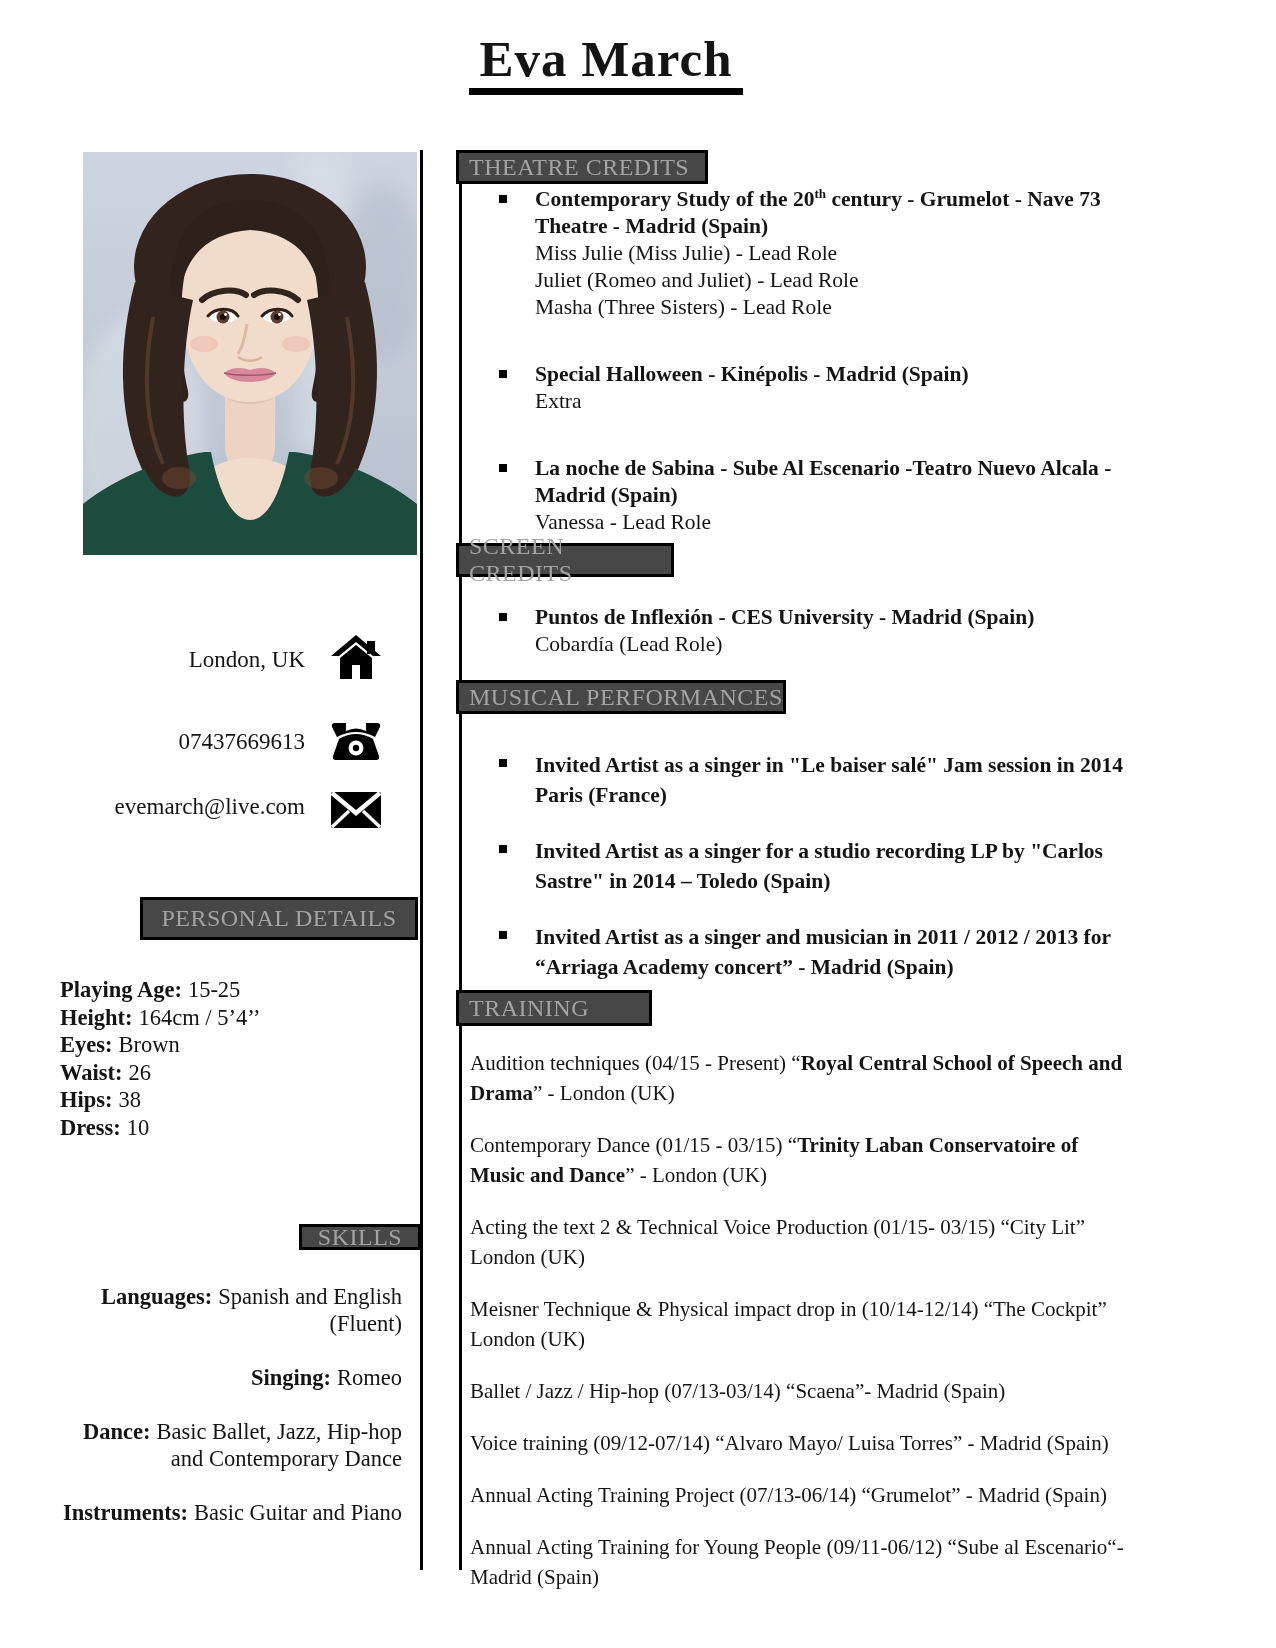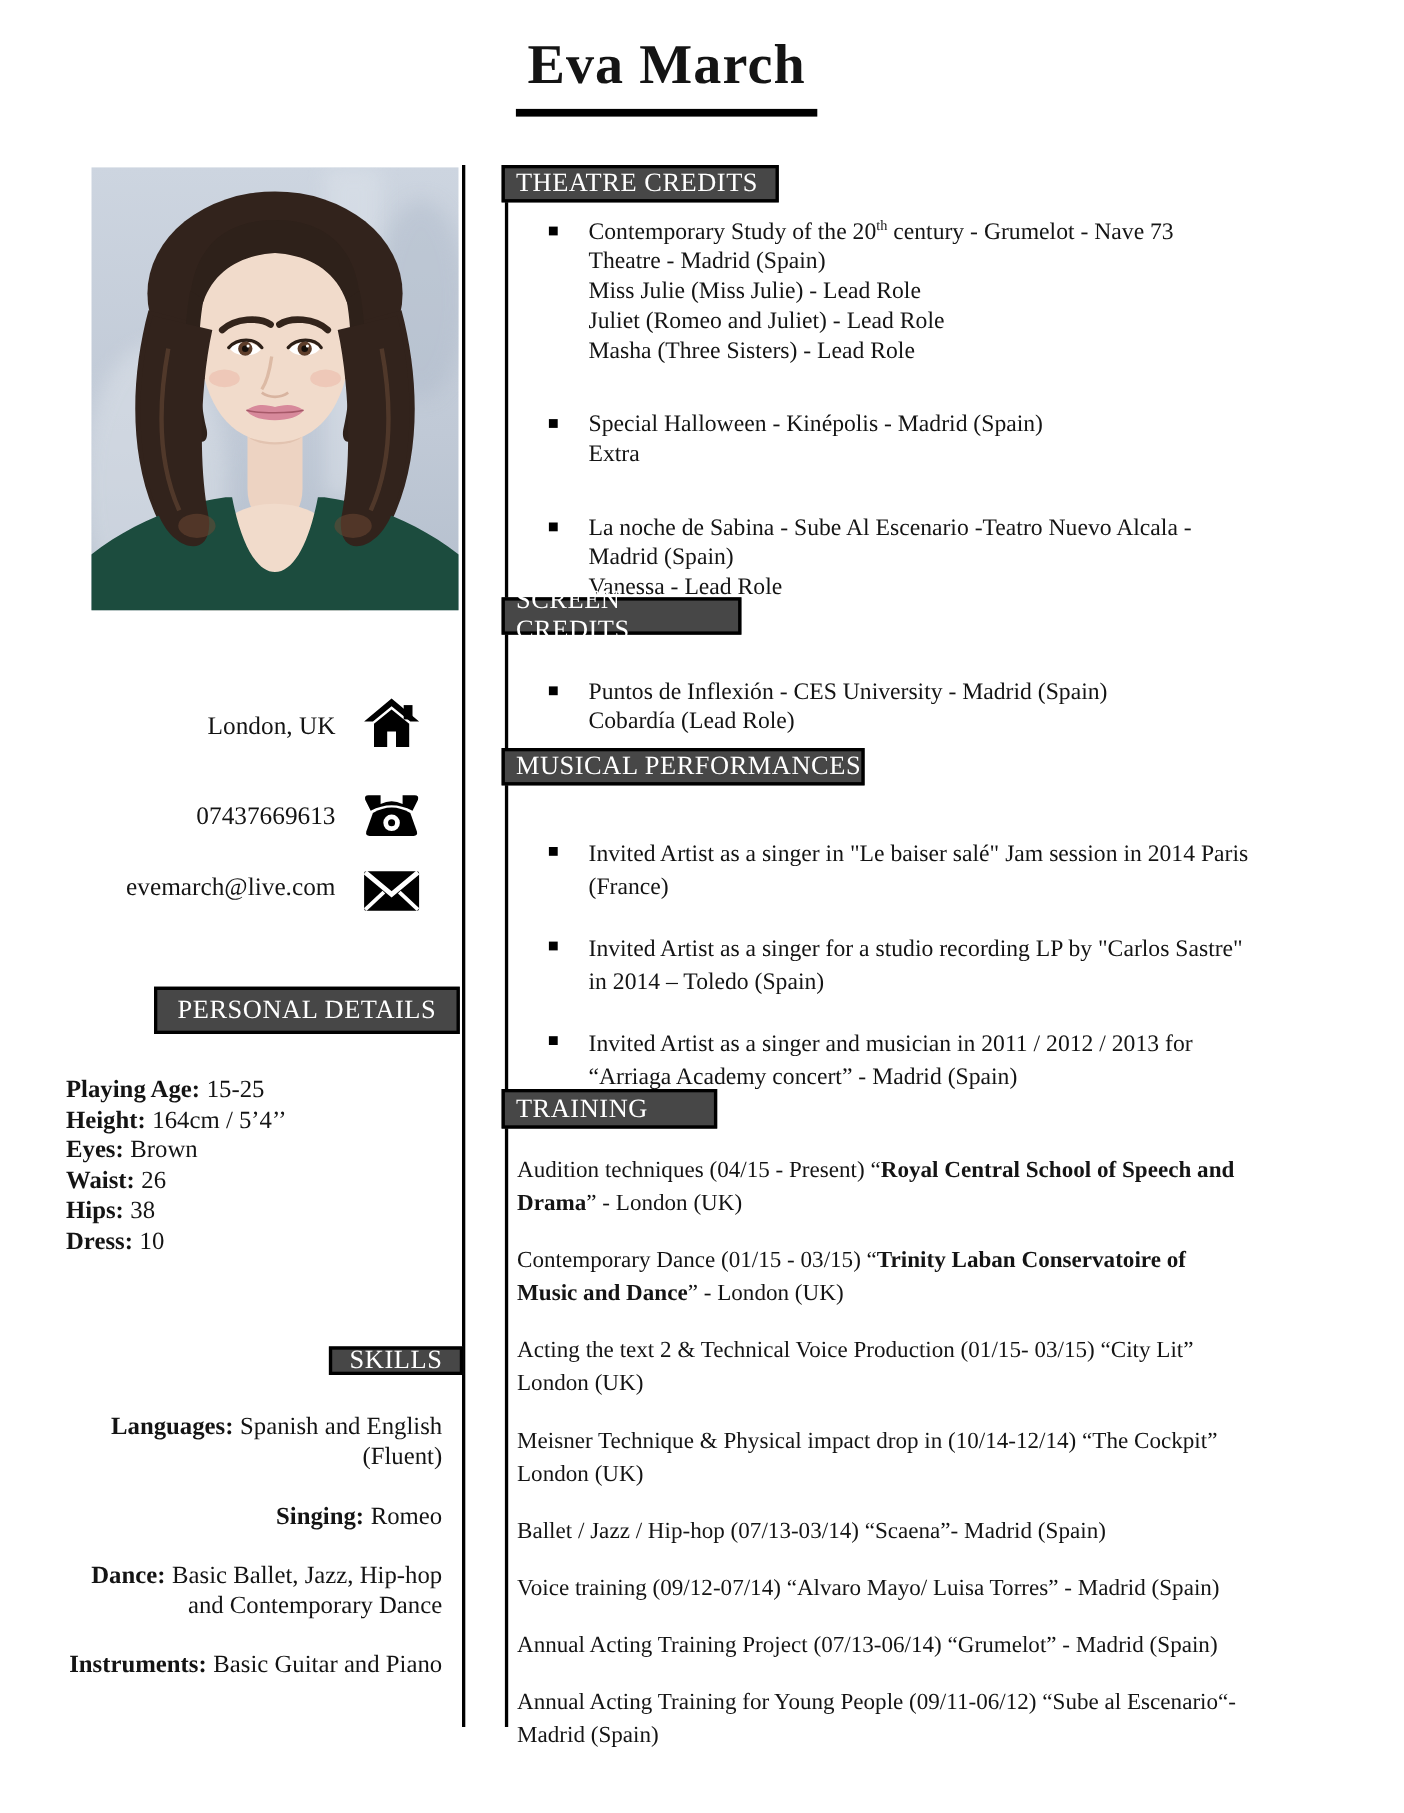--- a/index.html
+++ b/index.html
@@ -2,21 +2,21 @@
 <html><head>
 <meta charset="utf-8">
 <style>
   html,body{margin:0;padding:0;background:#ffffff;}
   .page{position:relative;width:1276px;height:1648px;background:#fff;overflow:hidden;
         font-family:"Liberation Serif","DejaVu Serif",serif;color:#141414;}
 
   
   .title-wrap{position:absolute;top:30px;left:0;width:1212px;text-align:center;margin:0;}
   .title-text{display:inline-block;font-size:51px;font-weight:bold;letter-spacing:1px;
-              border-bottom:7px solid #000;padding:0 10px 11px 10px;}
+              border-bottom:7px solid #000;padding:0 10px 0 10px;}
 
   
   .vline{position:absolute;top:150px;width:3px;height:1420px;background:#000;z-index:1;}
   .vline-left{left:420px;}
   .vline-right{left:459px;}
 
   
   .photo{position:absolute;left:83px;top:152px;width:334px;height:403px;}
   .photo svg{display:block;}
 
@@ -24,21 +24,21 @@
   .contact-text{position:absolute;left:20px;width:285px;text-align:right;font-size:23px;white-space:nowrap;}
   .c-loc{top:647px;}
   .c-pho{top:729px;}
   .c-eml{top:794px;}
   .contact-icon{position:absolute;left:330px;width:52px;}
   .i-home{top:634px;}
   .i-phone{top:718px;}
   .i-mail{top:791px;}
 
   
-  .secbox{position:absolute;background:#474747;border:3px solid #000;color:#ffffff;
+  .secbox{position:absolute;background:#474747;border:3px solid #000;color:#a3a3a3;
           font-size:24px;letter-spacing:0.5px;display:flex;align-items:center;z-index:2;box-sizing:border-box;}
   .pd-box{left:140px;top:897px;width:278px;height:43px;justify-content:center;}
   .sk-box{left:299px;top:1224px;width:122px;height:26px;justify-content:center;}
   .th-box{left:456px;top:150px;width:252px;height:34px;padding-left:10px;}
   .sc-box{left:456px;top:543px;width:218px;height:34px;padding-left:10px;}
   .mu-box{left:456px;top:680px;width:330px;height:34px;padding-left:10px;}
   .tr-box{left:456px;top:990px;width:196px;height:36px;padding-left:10px;}
 
   
   .pd-list{position:absolute;left:60px;top:976px;width:326px;text-align:left;
@@ -53,21 +53,21 @@
   .items{position:absolute;z-index:0;}
   .th-items{left:497px;top:186px;width:620px;font-size:21.5px;line-height:27px;}
   .sc-items{left:497px;top:604px;width:640px;font-size:21.5px;line-height:27px;}
   .mu-items{left:497px;top:750px;width:646px;font-size:21.5px;line-height:30px;}
   .tr-items{left:470px;top:1048px;width:660px;font-size:21px;line-height:30px;}
 
   .bullet-item{position:relative;padding-left:38px;}
   .th-items .bullet-item{margin-bottom:40px;}
   .mu-items .bullet-item{margin-bottom:26px;}
   .bullet{position:absolute;left:2px;top:9px;width:8px;height:8px;background:#000;}
-  .b-title{font-weight:normal;margin-top:11px;}
+  .b-title{font-weight:bold;}
   .t-par{margin-bottom:22px;}
   .b{font-weight:bold;}
   sup{font-size:13px;line-height:0;}
 
   .icon-svg{display:block;}
 </style>
 </head>
 <body>
 
 <div class="page">

